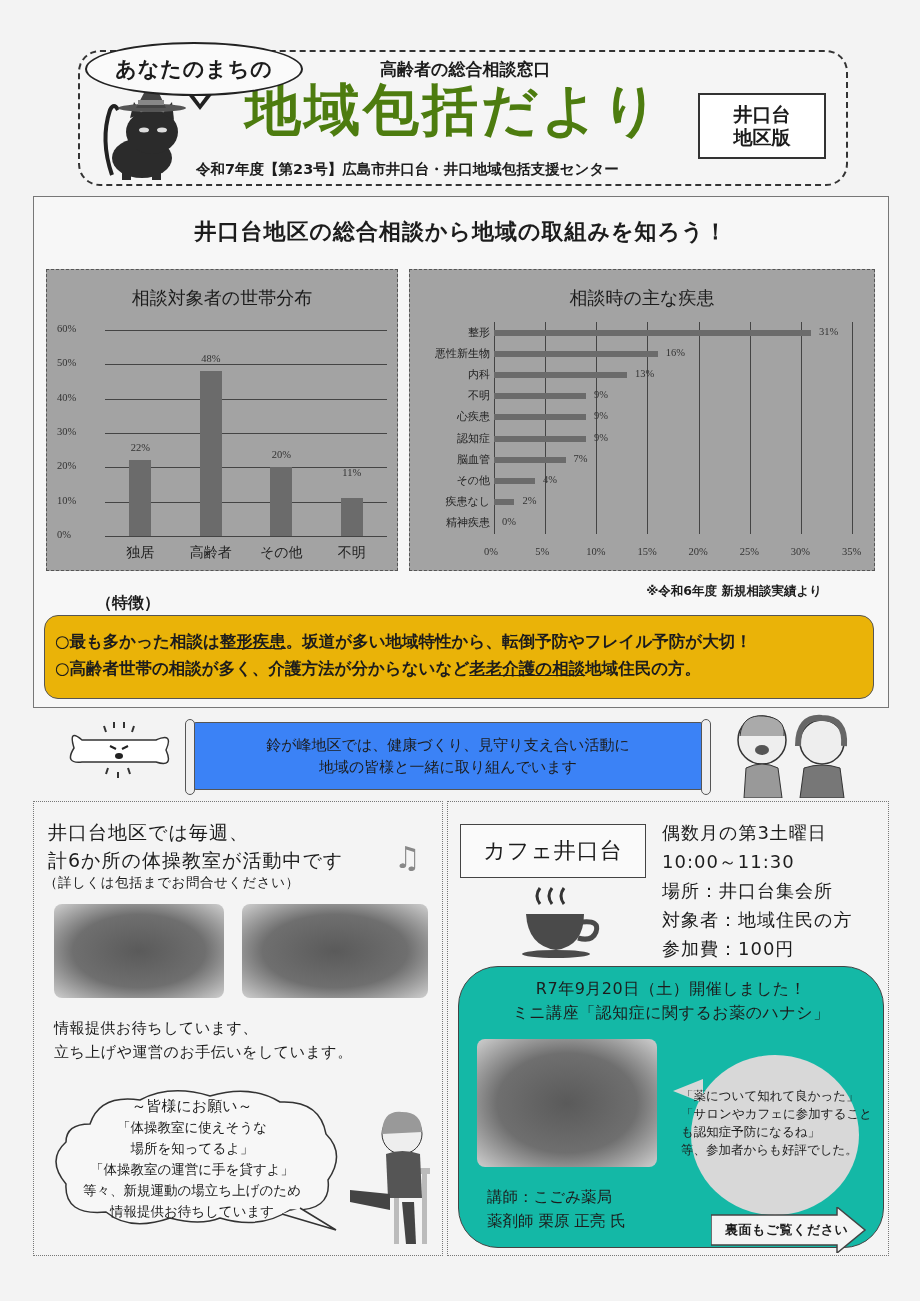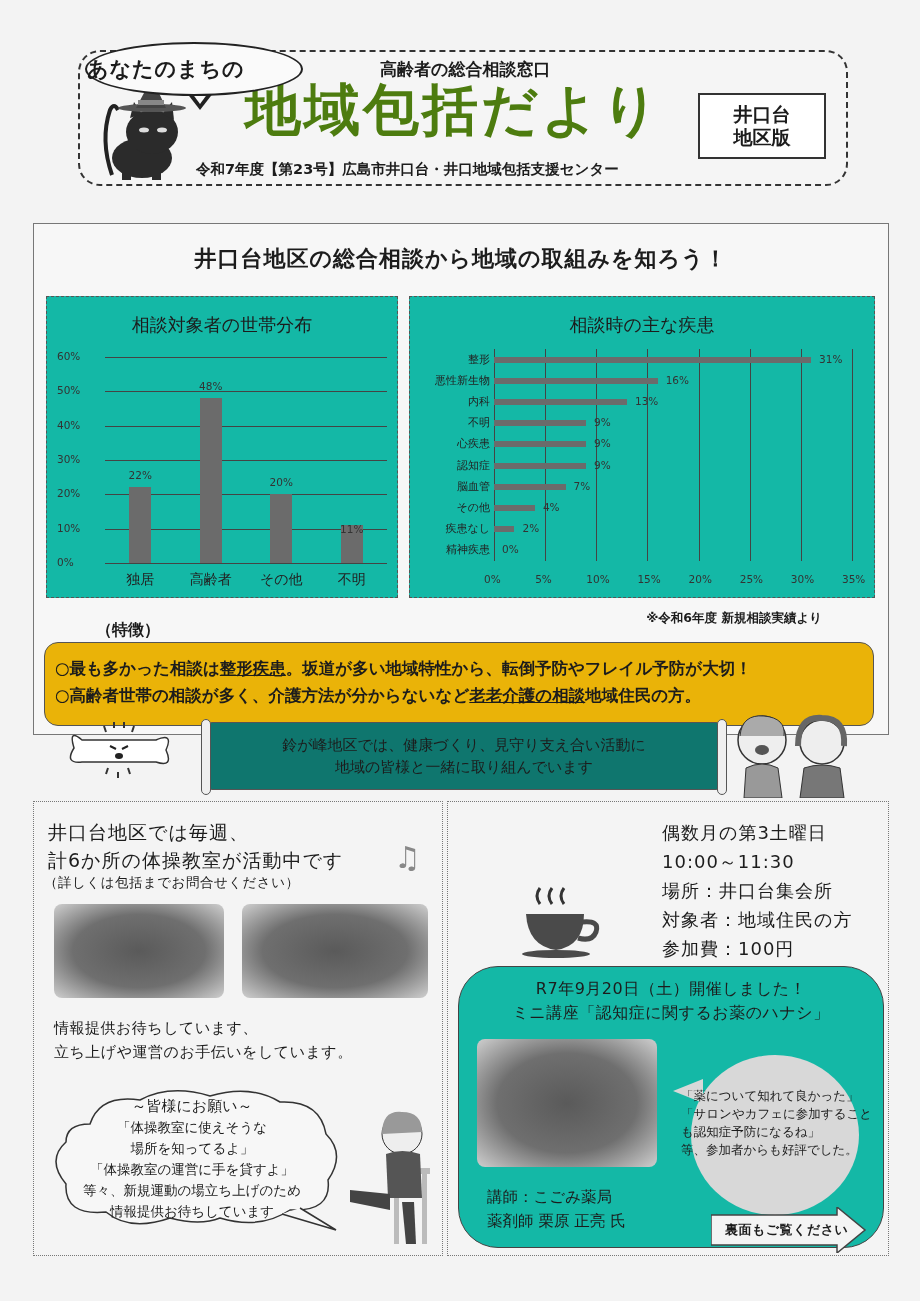--- a/index.html
+++ b/index.html
@@ -4,66 +4,66 @@
 <style>
   * { box-sizing: border-box; margin: 0; padding: 0; }
   html, body { width: 920px; height: 1301px; background: #f3f3f3; overflow: hidden; }
   body { font-family: "DejaVu Sans", "Liberation Sans", sans-serif; color: #1c1c1c; position: relative; }
 
   
   .masthead { position: absolute; left: 78px; top: 50px; width: 770px; height: 136px;
     border: 2px dashed #333; border-radius: 22px; background: #f5f5f5; }
   .bubble { position: absolute; left: 85px; top: 42px; width: 218px; height: 54px;
     border: 2px solid #222; border-radius: 50%; background: #fafafa; z-index: 3;
-    display: flex; align-items: center; justify-content: flex-start;
+    display: flex; align-items: center; justify-content: center;
     font-size: 21px; font-weight: bold; letter-spacing: 1px; }
   .bubble-tail { position: absolute; left: 186px; top: 92px; width: 0; height: 0;
     border-left: 14px solid transparent; border-right: 14px solid transparent;
     border-top: 18px solid #222; z-index: 2; }
   .bubble-tail::after { content: ""; position: absolute; left: -11px; top: -21px;
     border-left: 11px solid transparent; border-right: 11px solid transparent;
     border-top: 15px solid #fafafa; }
   .cat { position: absolute; left: 92px; top: 80px; width: 110px; height: 100px; z-index: 2; }
   .subtitle { position: absolute; left: 380px; top: 58px; font-size: 17px; font-weight: bold; }
   .title { position: absolute; left: 245px; top: 82px; font-size: 56px; font-weight: bold;
     letter-spacing: 3px; color: #4d7c0f; line-height: 1; }
   .issue { position: absolute; left: 196px; top: 160px; font-size: 14.5px; font-weight: bold; }
   .edition { position: absolute; left: 698px; top: 93px; width: 128px; height: 66px;
     border: 2px solid #333; background: #fff; display: flex; flex-direction: column;
     align-items: center; justify-content: center; font-size: 19px; font-weight: bold; line-height: 1.2; }
 
   
   .panel { position: absolute; left: 33px; top: 196px; width: 856px; height: 512px;
-    border: 1.5px solid #777; background: #f7f7f7; margin-top: 27px; }
+    border: 1.5px solid #777; background: #f7f7f7; }
   .panel-title { position: absolute; left: 0; right: 0; top: 20px; text-align: center;
     font-size: 22px; font-weight: bold; letter-spacing: 1px; }
 
-  .chart-box { position: absolute; border: 1.5px dashed #555; background: #14b8a6; }
+  .chart-box { position: absolute; border: 1.5px dashed #555; background: #a3a3a3; font-family: Liberation Serif, serif; }
   .chart1 { left: 12px; top: 72px; width: 352px; height: 302px; }
   .chart2 { left: 375px; top: 72px; width: 466px; height: 302px; }
   .chart-title { position: absolute; left: 0; right: 0; top: 16px; text-align: center; font-size: 18px; }
   .plot { position: absolute; }
   .gridline { position: absolute; background: #444; }
   .tick { position: absolute; font-size: 10.5px; color: #333; }
   .bar { position: absolute; background: #6b6b6b; }
   .bar-label { position: absolute; font-size: 10.5px; color: #333; text-align: center; }
   .cat-label { position: absolute; font-size: 14px; color: #222; text-align: center; }
   .hcat { position: absolute; font-size: 11px; color: #222; text-align: right; width: 90px; }
 
   .source-note { position: absolute; right: 66px; top: 386px; font-size: 12.5px; font-weight: bold; }
   .feature-head { position: absolute; left: 62px; top: 396px; font-size: 16px; font-weight: bold; }
   .feature-box { position: absolute; left: 10px; top: 418px; width: 830px; height: 84px;
     border: 1.5px solid #555; border-radius: 14px; background: #eab308; padding: 12px 10px; }
   .feature-line { font-size: 16.5px; font-weight: bold; line-height: 27px; white-space: nowrap; }
   .u { text-decoration: underline; }
 
   
   .bone { position: absolute; left: 60px; top: 712px; width: 120px; height: 80px; }
-  .scroll { position: absolute; left: 208px; top: 722px; width: 512px; height: 68px;
-    border: 1.5px solid #555; background: #0f766e; border-radius: 4px;
+  .scroll { position: absolute; left: 192px; top: 722px; width: 512px; height: 68px;
+    border: 1.5px solid #555; background: #3b82f6; border-radius: 4px;
     display: flex; flex-direction: column; align-items: center; justify-content: center;
     font-size: 15px; line-height: 22px; }
   .scroll::before, .scroll::after { content: ""; position: absolute; width: 8px; height: 74px;
     border: 1.5px solid #555; border-radius: 5px; background: #efefef; top: -4px; }
   .scroll::before { left: -8px; } .scroll::after { right: -8px; }
   .couple { position: absolute; left: 728px; top: 706px; width: 130px; height: 92px; }
 
   
   .left-card { position: absolute; left: 33px; top: 801px; width: 410px; height: 455px;
     border: 1px dotted #777; background: #f4f4f4; }
@@ -156,21 +156,21 @@
         <div class="bar" style="left: 82.25px; top: 190.467px; width: 22px; height: 75.5333px;"></div>
         <div class="bar-label" style="left: 73.25px; top: 172.467px; width: 40px;">22%</div>
         <div class="cat-label" style="left: 63.25px; top: 274px; width: 60px;">独居</div>
         <div class="bar" style="left: 152.75px; top: 101.2px; width: 22px; height: 164.8px;"></div>
         <div class="bar-label" style="left: 143.75px; top: 83.2px; width: 40px;">48%</div>
         <div class="cat-label" style="left: 133.75px; top: 274px; width: 60px;">高齢者</div>
         <div class="bar" style="left: 223.25px; top: 197.333px; width: 22px; height: 68.6667px;"></div>
         <div class="bar-label" style="left: 214.25px; top: 179.333px; width: 40px;">20%</div>
         <div class="cat-label" style="left: 204.25px; top: 274px; width: 60px;">その他</div>
         <div class="bar" style="left: 293.75px; top: 228.233px; width: 22px; height: 37.7667px;"></div>
-        <div class="bar-label" style="left: 284.75px; top: 226px; width: 40px;">11%</div>
+        <div class="bar-label" style="left: 284.75px; top: 197px; width: 40px;">11%</div>
         <div class="cat-label" style="left: 274.75px; top: 274px; width: 60px;">不明</div>
       </div>
   </div>
 
   <div class="chart-box chart2">
     <div class="chart-title">相談時の主な疾患</div>
     <div class="plot" id="plot2" style="left:0;top:0;width:466px;height:302px;">
         <div class="gridline" style="left: 84px; top: 52px; width: 1px; height: 212px;"></div>
         <div class="tick" style="left: 74px; top: 276px;">0%</div>
         <div class="gridline" style="left: 135.143px; top: 52px; width: 1px; height: 212px;"></div>
@@ -279,20 +279,21 @@
       <rect x="72" y="76" width="5" height="70" fill="#bbb"></rect>
     <circle cx="52" cy="36" r="20" fill="#eee" stroke="#333"></circle>
     <path d="M32 36 Q32 12 52 14 Q72 14 72 34" fill="#999"></path>
     <path d="M36 56 Q52 50 70 56 L72 100 L38 100 Z" fill="#555"></path>
     <path d="M40 96 L0 92 L0 104 L40 112 Z" fill="#444"></path>
     <path d="M52 104 L56 146 L66 146 L64 104 Z" fill="#444"></path>
   </svg>
 </div>
 
 <div class="right-card">
+  <div class="cafe-name">カフェ井口台</div>
   <svg class="cup" viewBox="0 0 90 76">
     <path d="M20 20 q-6 -8 0 -16 M32 20 q-6 -8 0 -16 M44 20 q-6 -8 0 -16" stroke="#333" stroke-width="3" fill="none"></path>
     <path d="M6 30 L64 30 Q64 62 36 66 Q8 62 6 30 Z" fill="#4a4a4a"></path>
     <path d="M62 38 Q80 36 76 48 Q72 58 58 54" stroke="#4a4a4a" stroke-width="5" fill="none"></path>
     <ellipse cx="36" cy="70" rx="34" ry="4" fill="#4a4a4a"></ellipse>
   </svg>
   <div class="cafe-info">
     <div>偶数月の第3土曜日</div>
     <div>10:00～11:30</div>
     <div>場所：井口台集会所</div>

